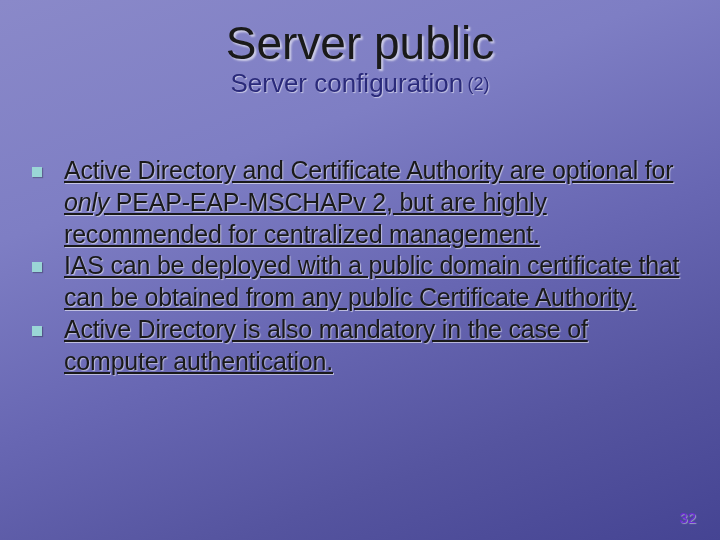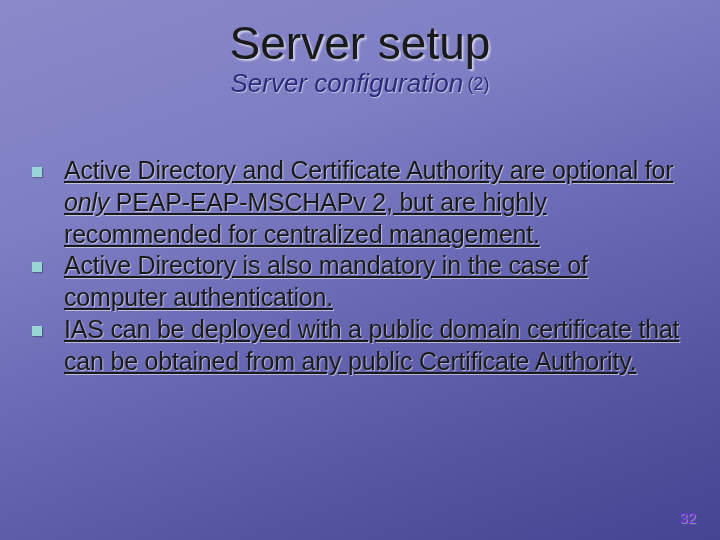--- a/index.html
+++ b/index.html
@@ -25,21 +25,20 @@
     margin-top: 2px;
   }
   .subtitle-row {
     text-align: center;
     margin-top: -2px;
   }
   .subtitle {
     font-size: 26px;
     color: #2a2a7a;
     text-shadow: 1px 1px 1px rgba(255,255,255,0.55);
-    font-style: italic;
   }
   .subtitle-num {
     font-size: 18px;
     color: #2a2a7a;
     text-shadow: 1px 1px 1px rgba(255,255,255,0.55);
     vertical-align: 2px;
   }
   .content {
     margin-top: 56px;
     padding-left: 4px;
@@ -78,47 +77,47 @@
     font-size: 15px;
     color: #6d28d9;
     text-shadow: 1px 1px 1px rgba(255,255,255,0.5);
   }
 </style>
 </head>
 <body>
 
 <div class="slide">
 
-  <div class="title">Server setup</div>
+  <div class="title">Server public</div>
 
   <div class="subtitle-row">
     <span class="subtitle">Server configuration</span>
     <span class="subtitle-num">(2)</span>
   </div>
 
   <div class="content">
 
     <div class="item">
       <div class="bullet"></div>
       <div class="text">
         <span>Active Directory and Certificate Authority are optional for </span><em>only</em><span> PEAP-EAP-MSCHAPv 2, but are highly recommended for centralized management.</span>
       </div>
     </div>
 
     <div class="item">
       <div class="bullet"></div>
       <div class="text">
-        <span>Active Directory is also mandatory in the case of computer authentication.</span><em></em><span></span>
+        <span>IAS can be deployed with a public domain certificate that can be obtained from any public Certificate Authority.</span><em></em><span></span>
       </div>
     </div>
 
     <div class="item">
       <div class="bullet"></div>
       <div class="text">
-        <span>IAS can be deployed with a public domain certificate that can be obtained from any public Certificate Authority.</span><em></em><span></span>
+        <span>Active Directory is also mandatory in the case of computer authentication.</span><em></em><span></span>
       </div>
     </div>
 
   </div>
 
   <div class="pagenum">32</div>
 
 </div>
 
 </body></html>

